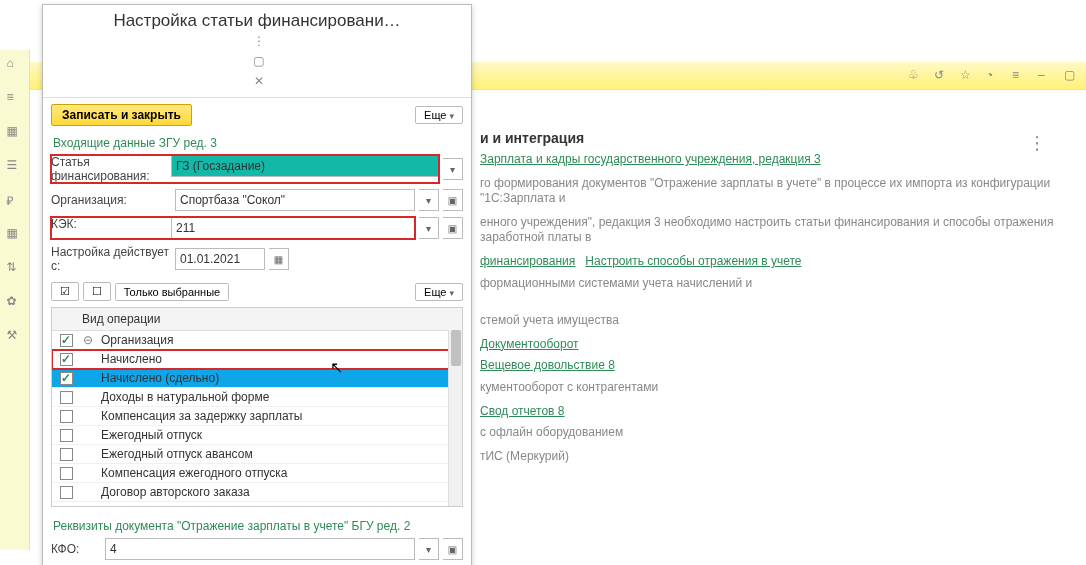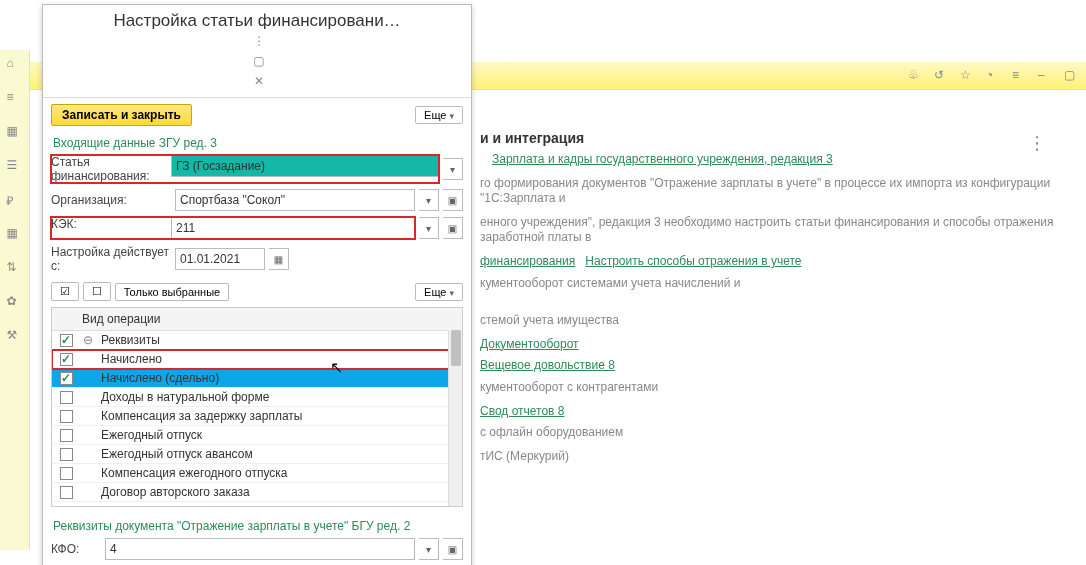--- a/index.html
+++ b/index.html
@@ -10,21 +10,21 @@
   .left-rail .icon { width: 16px; height: 16px; color: #888; }
   .logo-1c { position: absolute; left: 2px; top: 56px; font-weight: bold; color: #d63333; font-size: 14px; }
   
   
   .yellow-bar { position: absolute; left: 0; right: 0; top: 62px; height: 28px; background: linear-gradient(#fff9c4, #fff176); border-bottom: 1px solid #ddd; display:flex; justify-content:flex-end; align-items:center; padding-right:6px; gap:10px;}
   .yellow-bar .yicon { width:16px; height:16px; color:#888; }
   
   
   .bg-content { position: absolute; left: 480px; top: 130px; right: 20px; color: #555; font-size: 12px; }
   .bg-content h3 { color: #333; font-size: 14px; font-weight: bold; margin-bottom: 6px; }
-  .bg-content .green { color: #2e8b57; text-decoration: underline; cursor: pointer; margin-left: 12px; }
+  .bg-content .green { color: #2e8b57; text-decoration: underline; cursor: pointer; }
   .bg-content .grey { color: #888; }
   .bg-content p { margin-bottom: 8px; line-height: 1.3; }
   .bg-content .linkline { margin: 6px 0; }
   .bg-content .linkline a { color: #2e8b57; text-decoration: underline; cursor:pointer; }
   .bg-kebab { position:absolute; right:40px; top:132px; color:#888; font-size:18px; }
   
   
   .dialog { position: absolute; left: 42px; top: 4px; width: 430px; background: #fff; border: 1px solid #bbb; box-shadow: 0 2px 6px rgba(0,0,0,0.2); }
   .dlg-titlebar { display: flex; align-items: center; padding: 6px 20px; border-bottom: 1px solid #ddd; flex-direction: column; }
   .dlg-title { flex: 1; font-size: 17px; color: #333; white-space: nowrap; overflow: hidden; text-overflow: ellipsis; }
@@ -97,21 +97,21 @@
 
 <div class="bg-content">
   <h3>и и интеграция</h3>
   <p><span class="green">Зарплата и кадры государственного учреждения, редакция 3</span></p>
   <p class="grey">го формирования документов "Отражение зарплаты в учете" в процессе их импорта из конфигурации "1С:Зарплата и</p>
   <p class="grey">енного учреждения", редакция 3 необходимо настроить  статьи финансирования и способы отражения заработной платы в</p>
   <p class="linkline">
     <a>финансирования</a>&nbsp;&nbsp;
     <a>Настроить способы отражения в учете</a>
   </p>
-  <p class="grey">кументооборот системами учета начислений и</p>
+  <p class="grey">формационными системами учета начислений и</p>
   <br>
   <p class="grey">стемой учета имущества</p>
   <p class="linkline"><a>Документооборот</a></p>
   <p class="linkline"><a>Вещевое довольствие 8</a></p>
   <p class="grey">кументооборот с контрагентами</p>
   <p class="linkline"><a>Свод отчетов 8</a></p>
   <p class="grey">с офлайн оборудованием</p>
   <p class="grey">тИС (Меркурий)</p>
 </div>
 <div class="bg-kebab">⋮</div>
@@ -175,21 +175,21 @@
         <span class="caret-down"></span>
       </button>
   </div>
 
   <div class="ops-table">
     <div class="ops-header">Вид операции</div>
     <div class="ops-list" id="ops-list">
         <div class="ops-row">
           <input type="checkbox" class="chk-green" checked="" style="">
           <span class="treeicon">⊖</span>
-          <span class="opname">Реквизиты</span>
+          <span class="opname">Организация</span>
         </div>
         <div class="ops-row indent1 red-outline">
           <input type="checkbox" class="chk-green" checked="" style="">
           <span class="opname">Начислено</span>
         </div>
         <div class="ops-row indent1 hl">
           <input type="checkbox" class="chk-green" checked="" style="">
           <span class="opname">Начислено (сдельно)</span>
         </div>
         <div class="ops-row indent1">

